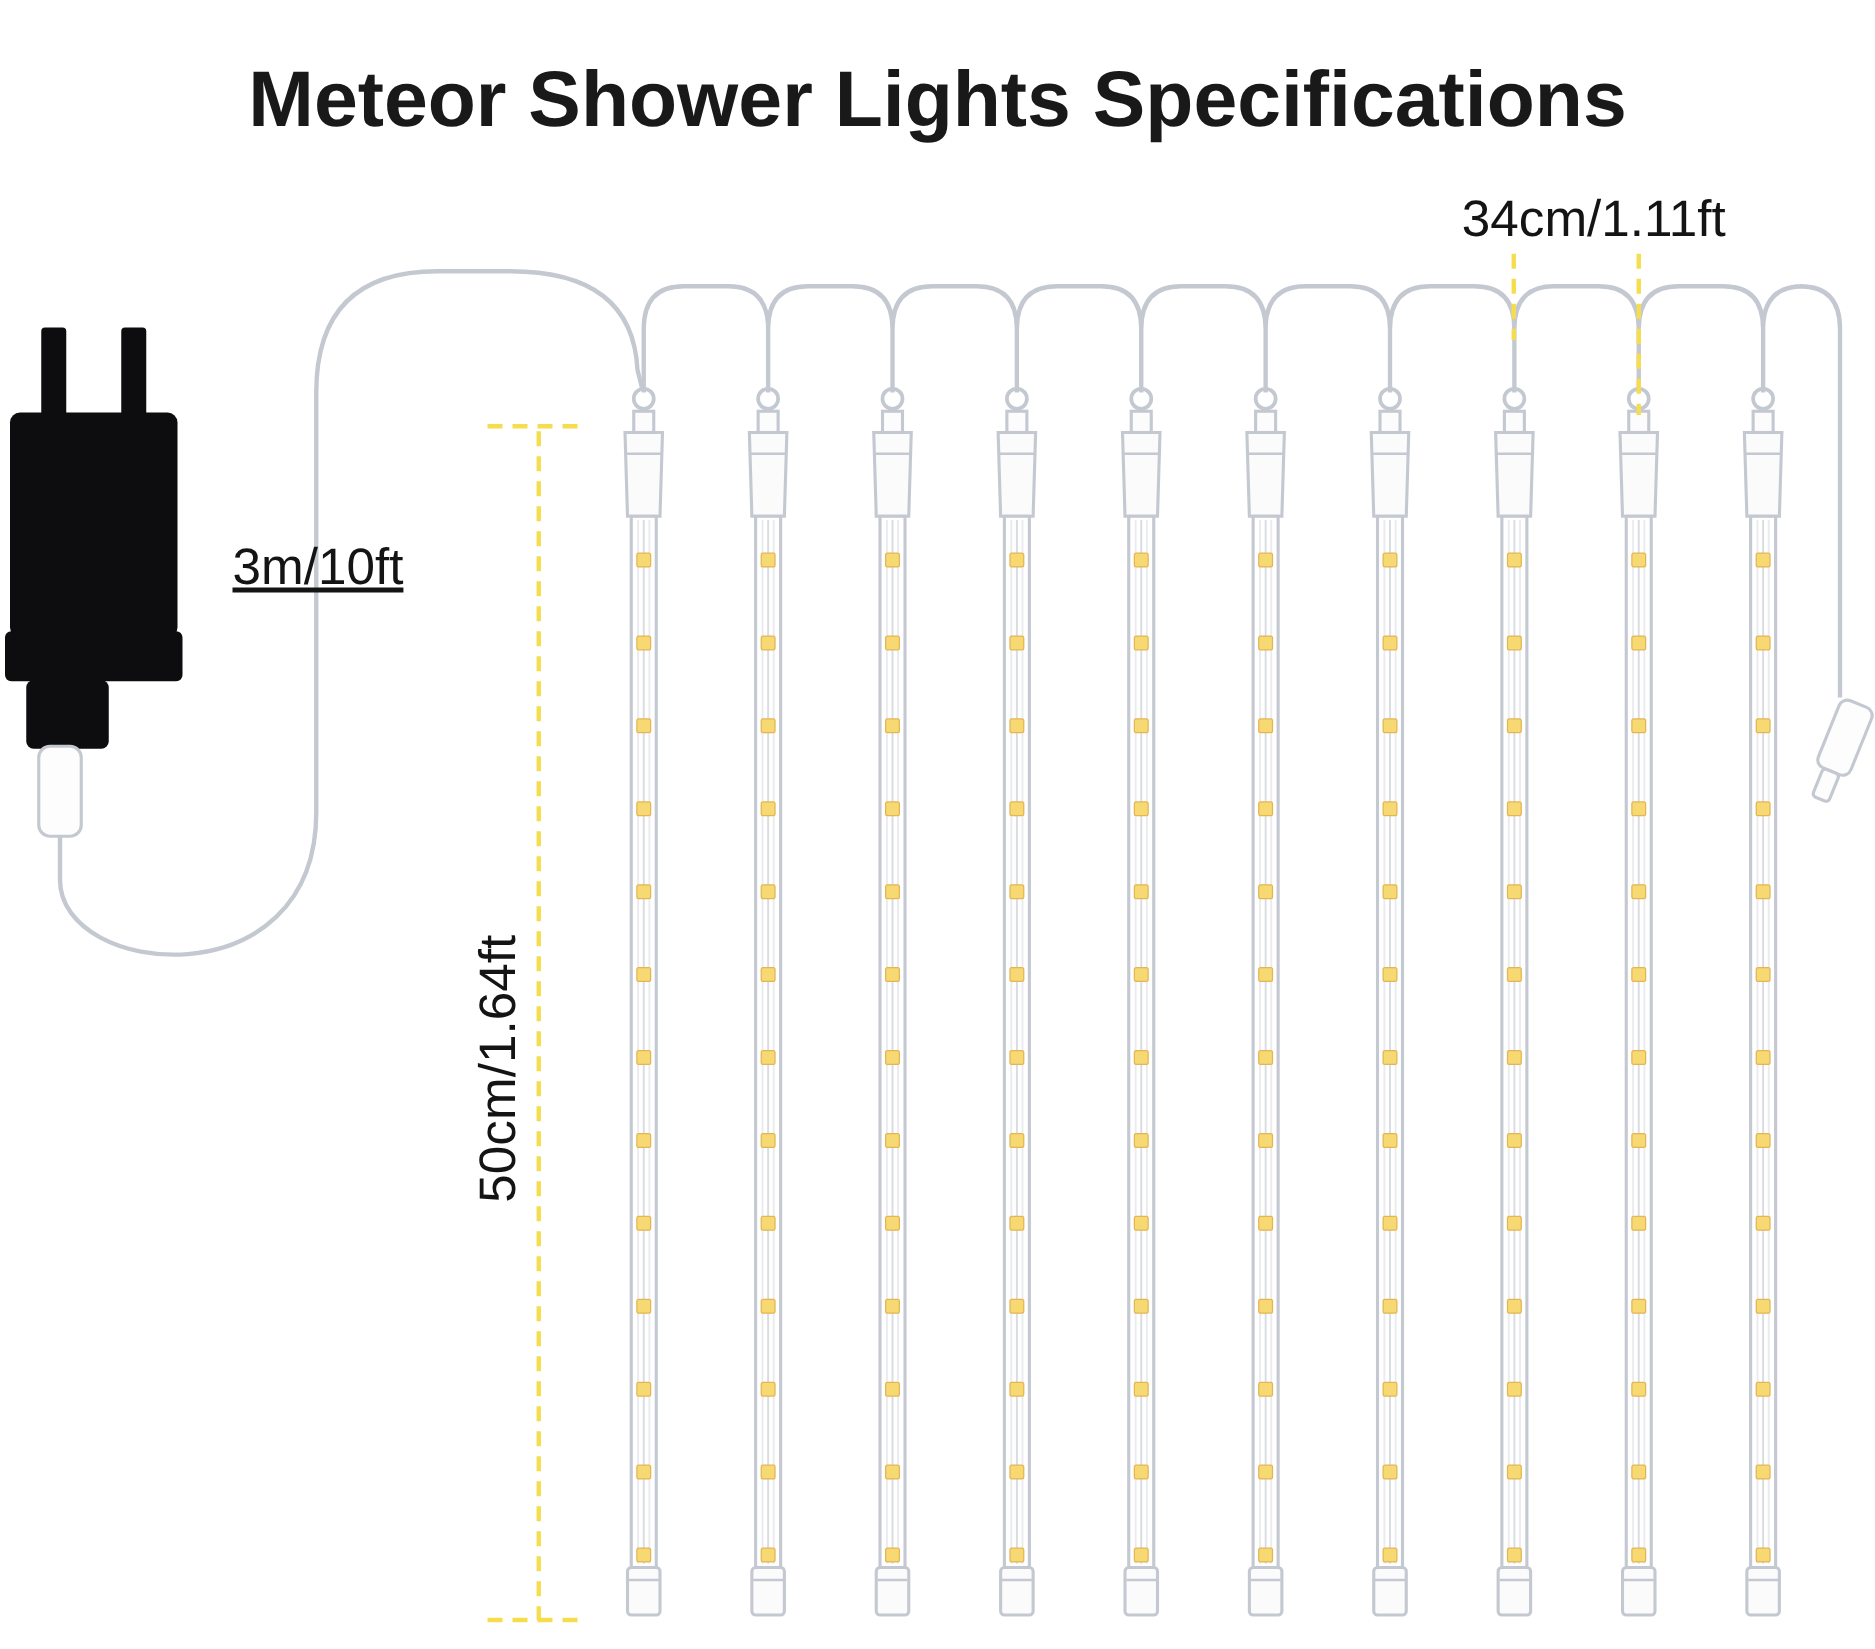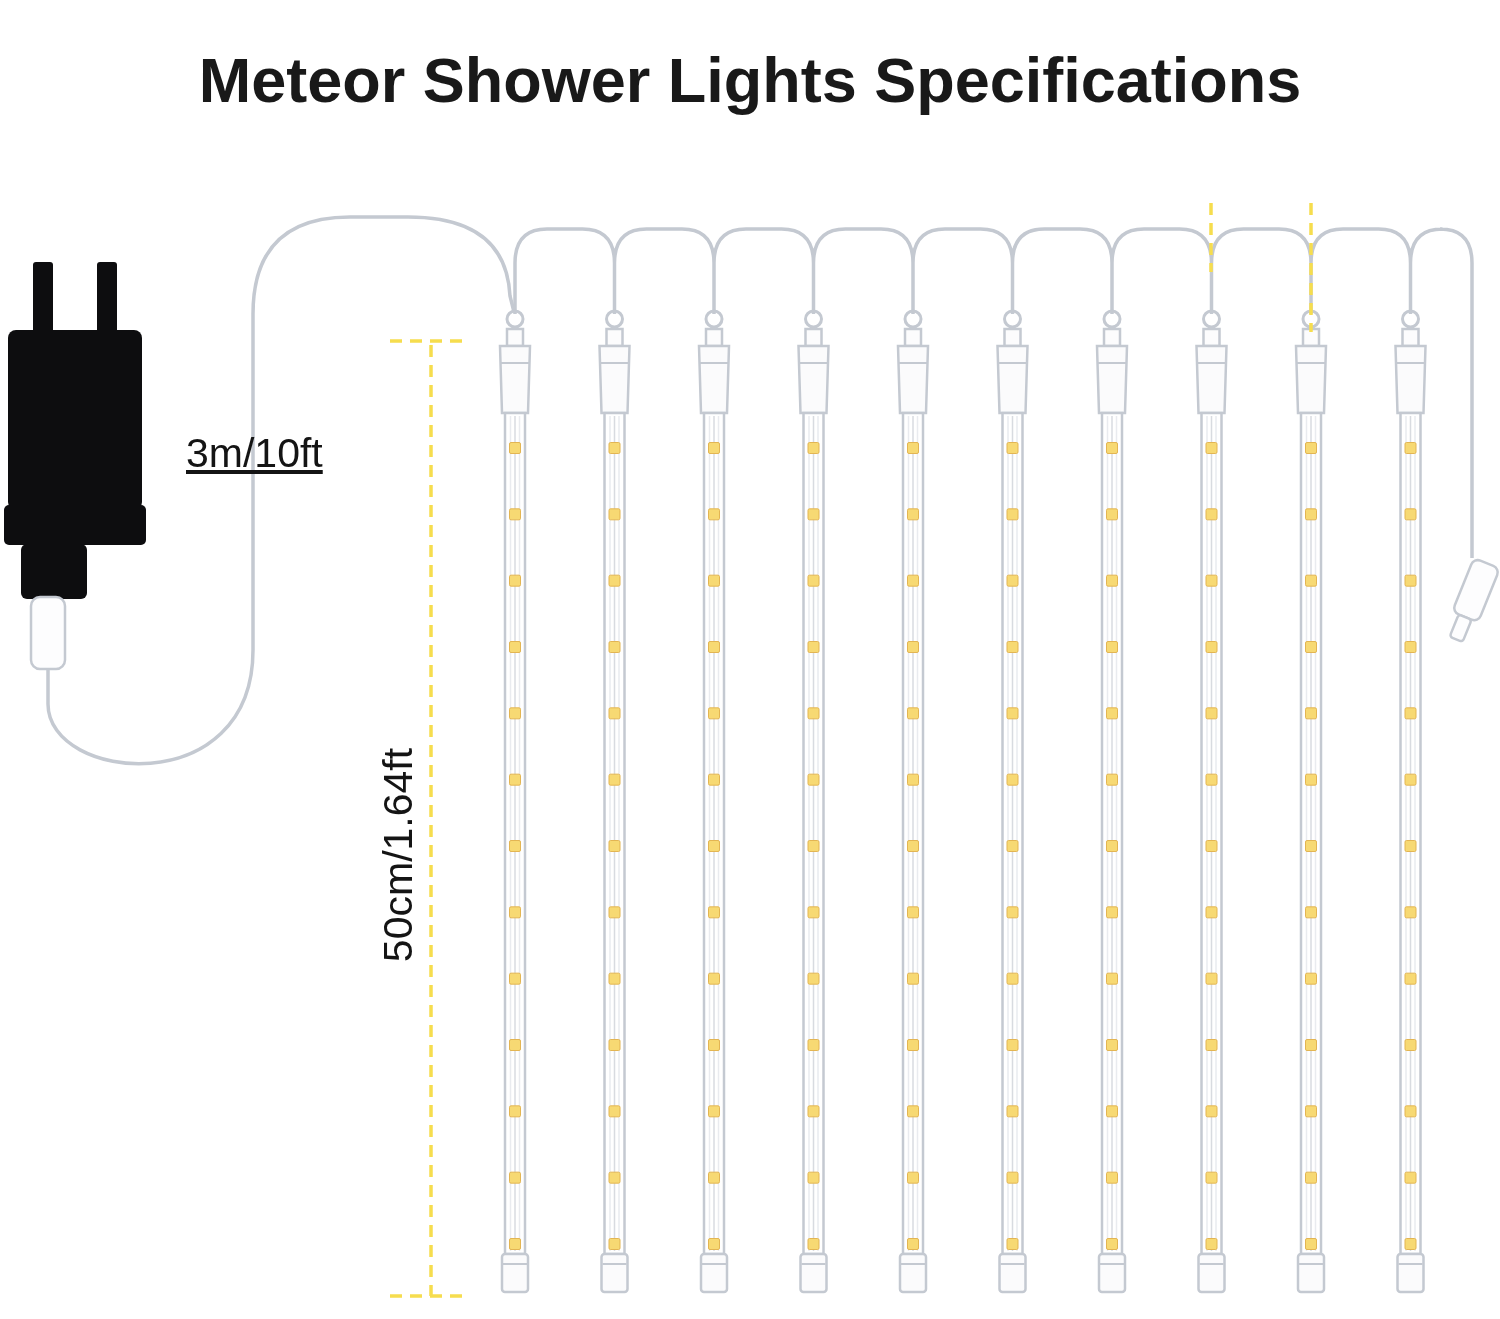--- a/index.html
+++ b/index.html
@@ -325,15 +325,16 @@
     <g stroke="#f6dd4e" stroke-width="3.5" stroke-dasharray="12 8" fill="none">
       <line x1="390" y1="341" x2="468" y2="341"></line>
       <line x1="431" y1="345" x2="431" y2="1296"></line>
       <line x1="390" y1="1296" x2="468" y2="1296"></line>
       <line x1="1211" y1="203" x2="1211" y2="272"></line>
       <line x1="1311" y1="203" x2="1311" y2="332"></line>
     </g>
   </svg>
 
   <div class="label label-cord">3m/10ft</div>
+  <div class="label label-spacing">34cm/1.11ft</div>
   <div class="label label-length-wrap">50cm/1.64ft</div>
 
 </div>
 
 </body></html>

